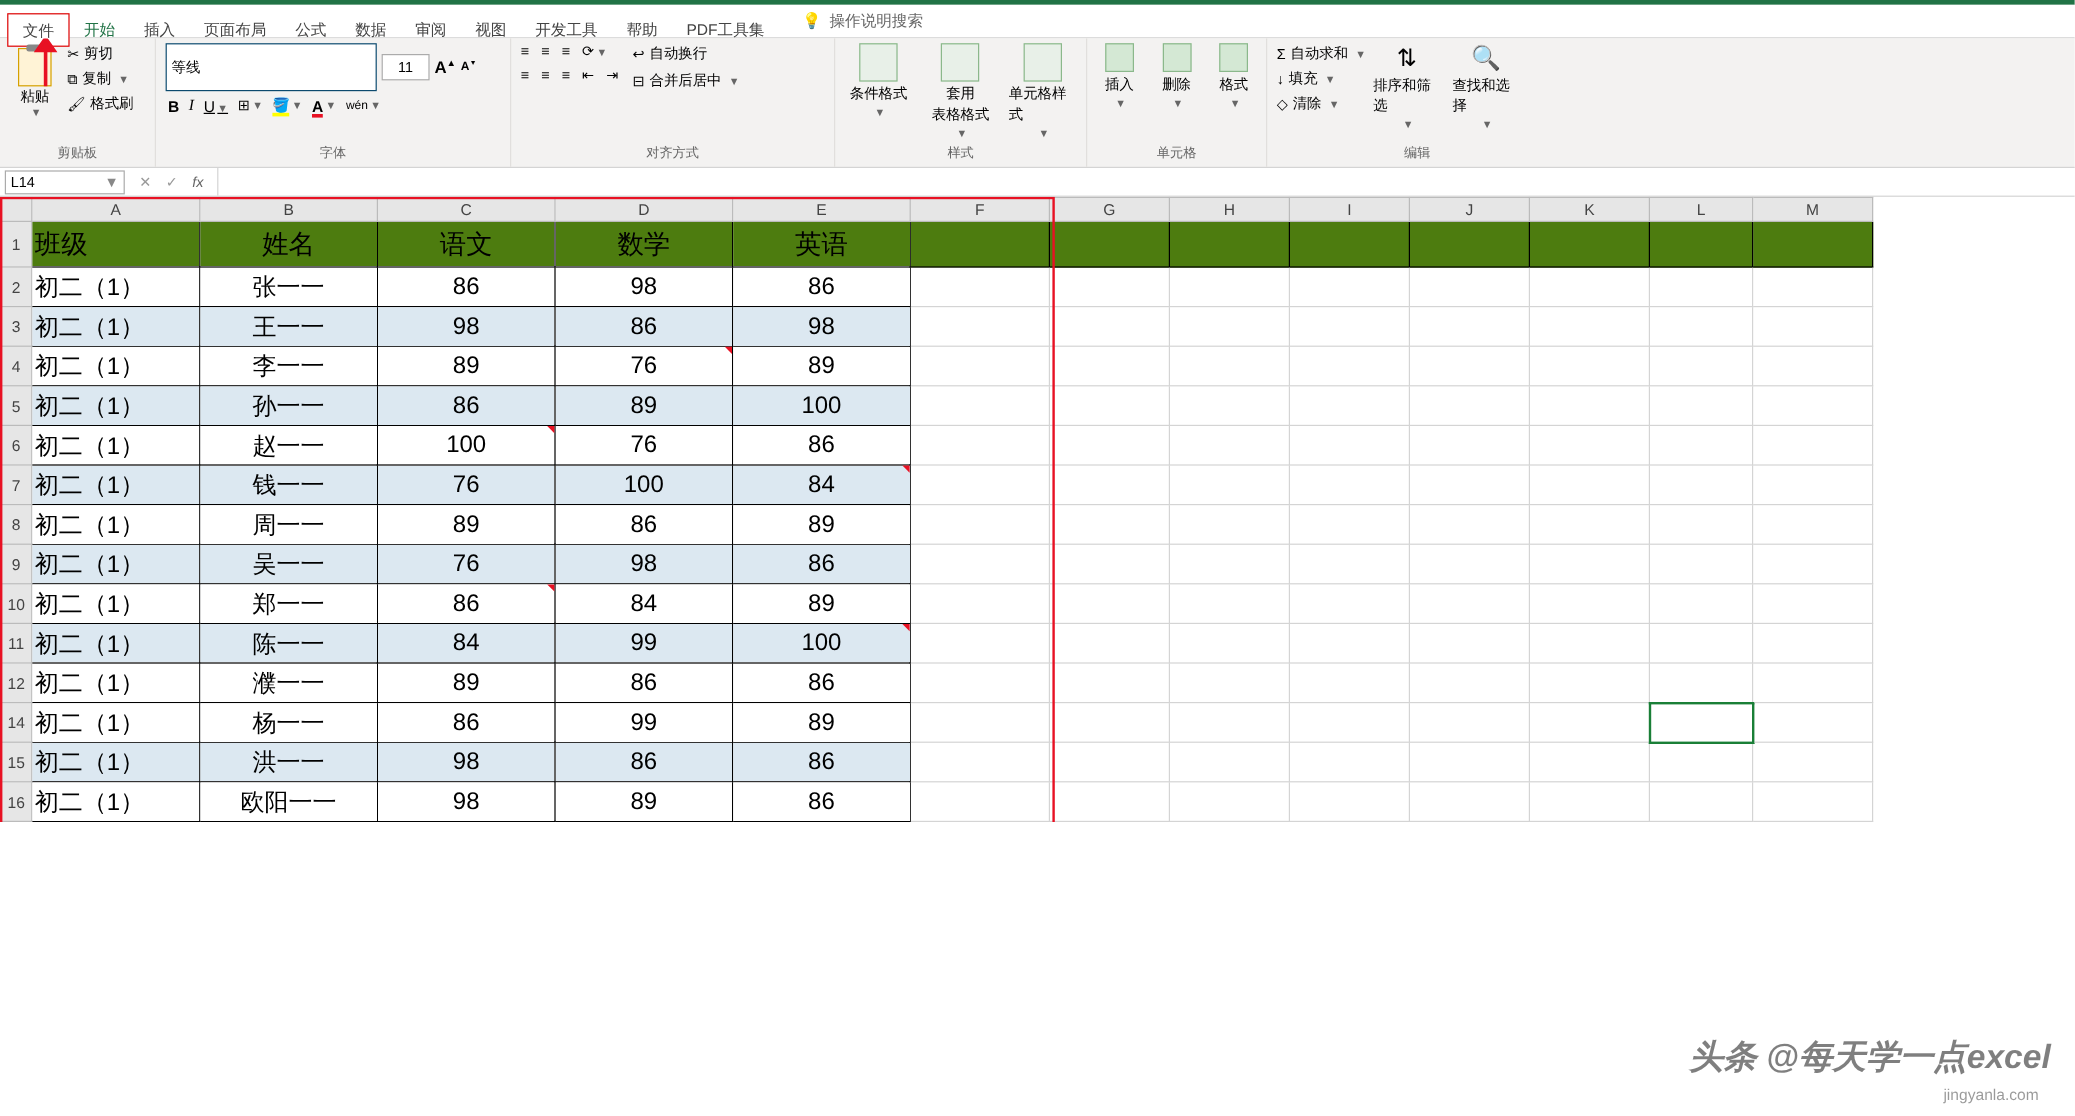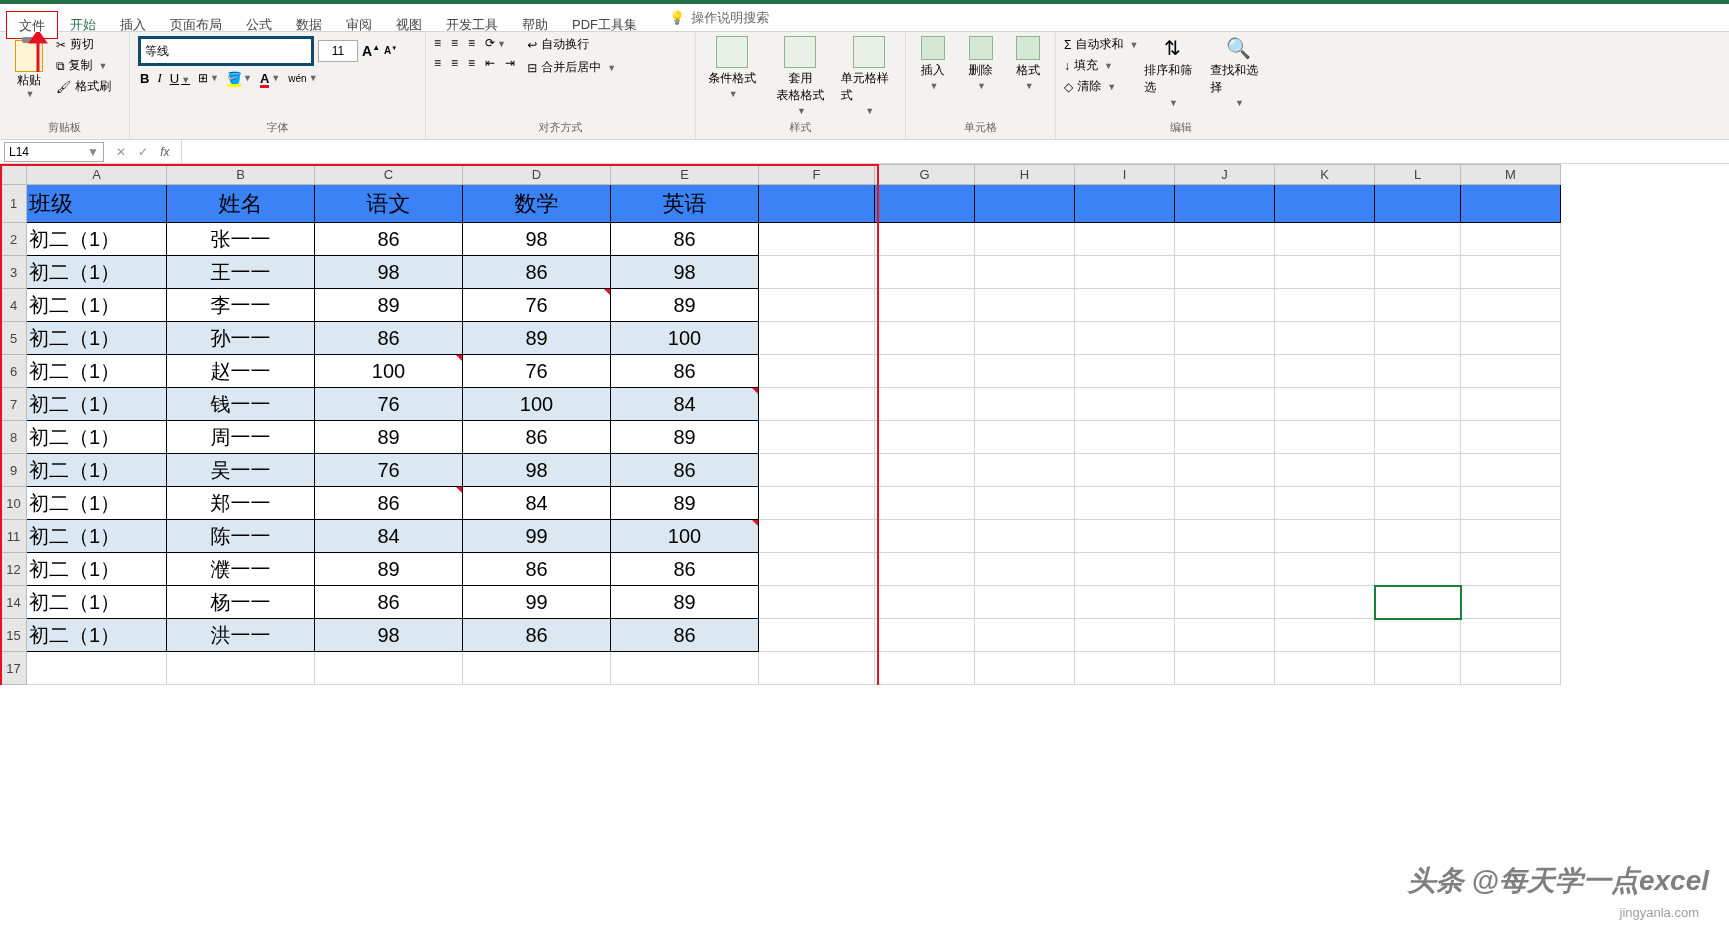--- a/index.html
+++ b/index.html
@@ -29,21 +29,21 @@
 .clipboard-main { display: flex; gap: 6px; }
 .paste-btn { display: flex; flex-direction: column; align-items: center; justify-content: center; width: 42px; padding-top: 4px; }
 .paste-icn { width: 28px; height: 32px; background: #fff3d6; border: 1px solid #d4a000; position: relative; }
 .paste-icn:before { content: ""; position: absolute; top: -4px; left: 6px; width: 14px; height: 6px; background: #888; border-radius: 2px; }
 .clip-side { display: flex; flex-direction: column; gap: 4px; font-size: 12px; }
 .clip-row { display: flex; align-items: center; gap: 4px; }
 
 
 .font-group-content { display: flex; flex-direction: column; gap: 4px; }
 .font-row-1 { display: flex; gap: 4px; align-items: center; }
-.font-select { width: 176px; height: 30px; border: 3px solid #0c4a6e; background: #fff; font-size: 12px; padding-left: 4px; }
+.font-select { width: 176px; height: 40px; border: 1px solid #0c4a6e; background: #fff; font-size: 12px; padding-left: 4px; }
 .size-select { width: 40px; height: 22px; border: 1px solid #ababab; background: #fff; font-size: 12px; text-align: center; }
 .A-big { font-size: 14px; font-weight: bold; }
 .A-small { font-size: 10px; font-weight: bold; }
 .font-row-2 { display: flex; gap: 8px; align-items: center; padding-left: 2px; }
 .btn-b { font-weight: bold; font-size: 13px; }
 .btn-i { font-style: italic; font-size: 13px; font-family: serif; }
 .btn-u { text-decoration: underline; font-size: 13px; }
 .border-icn, .fill-icn, .color-icn, .ruby-icn { display: inline-flex; align-items: center; font-size: 12px; }
 .color-A { position: relative; display: inline-block; font-size: 13px; font-weight: bold; }
 .color-A:after { content: ""; position: absolute; bottom: -2px; left: 0; right: 0; height: 3px; background: #e81123; }
@@ -89,21 +89,21 @@
 
 
 .sheet-wrap { position: relative; overflow: hidden; }
 .red-box { position: absolute; left: 0; top: 0; width: 879px; height: 611px; border: 2px solid #e81123; z-index: 50; pointer-events: none; }
 
 .sheet { border-collapse: collapse; }
 .sheet .col-header td { background: #e6e6e6; border: 1px solid #bbb; text-align: center; font-size: 13px; color: #444; height: 20px; }
 .sheet .row-header { background: #e6e6e6; border: 1px solid #bbb; text-align: center; font-size: 13px; color: #444; width: 26px; }
 .sheet .corner { background: #e6e6e6; border: 1px solid #bbb; width: 26px; }
 .sheet td.cell { border: 1px solid #d4d4d4; height: 33px; font-size: 20px; text-align: center; }
-.sheet .data-header td.cell { background: #3b82f6; border: 1px solid #000; font-size: 22px; height: 38px; }
+.sheet .data-header td.cell { background: #4d7c0f; border: 1px solid #000; font-size: 22px; height: 38px; }
 .sheet .white-row td.datacell { background: #fff; border: 1px solid #000; }
 .sheet .blue-row td.datacell { background: #dce8f1; border: 1px solid #000; }
 .sheet td.col-a { text-align: left; padding-left: 2px; }
 .sheet td.col-f { border: 1px solid #d4d4d4; background: #fff; }
 
 .col-A { width: 140px; }
 .col-B { width: 148px; }
 .col-C { width: 148px; }
 .col-D { width: 148px; }
 .col-E { width: 148px; }
@@ -576,28 +576,28 @@
           <td class="cell datacell col-E" style="position: relative;">86</td>
           <td class="cell col-f col-F"></td>
           <td class="cell col-std"></td>
           <td class="cell col-std"></td>
           <td class="cell col-std"></td>
           <td class="cell col-std"></td>
           <td class="cell col-std"></td>
           <td class="cell col-L"></td>
           <td class="cell col-std"></td>
         </tr>
-        <tr>
-          <td class="row-header">17</td>
-          <td class="cell col-A"></td>
-          <td class="cell col-B"></td>
-          <td class="cell col-C"></td>
-          <td class="cell col-D"></td>
-          <td class="cell col-E"></td>
-          <td class="cell col-F"></td>
+        <tr class="white-row">
+          <td class="row-header">16</td>
+          <td class="cell datacell col-a col-A" style="position: relative;">初二（1）</td>
+          <td class="cell datacell col-B" style="position: relative;">欧阳一一</td>
+          <td class="cell datacell col-C" style="position: relative;">98</td>
+          <td class="cell datacell col-D" style="position: relative;">89</td>
+          <td class="cell datacell col-E" style="position: relative;">86</td>
+          <td class="cell col-f col-F"></td>
           <td class="cell col-std"></td>
           <td class="cell col-std"></td>
           <td class="cell col-std"></td>
           <td class="cell col-std"></td>
           <td class="cell col-std"></td>
           <td class="cell col-L"></td>
           <td class="cell col-std"></td>
         </tr>
       </tbody>
   </table>

